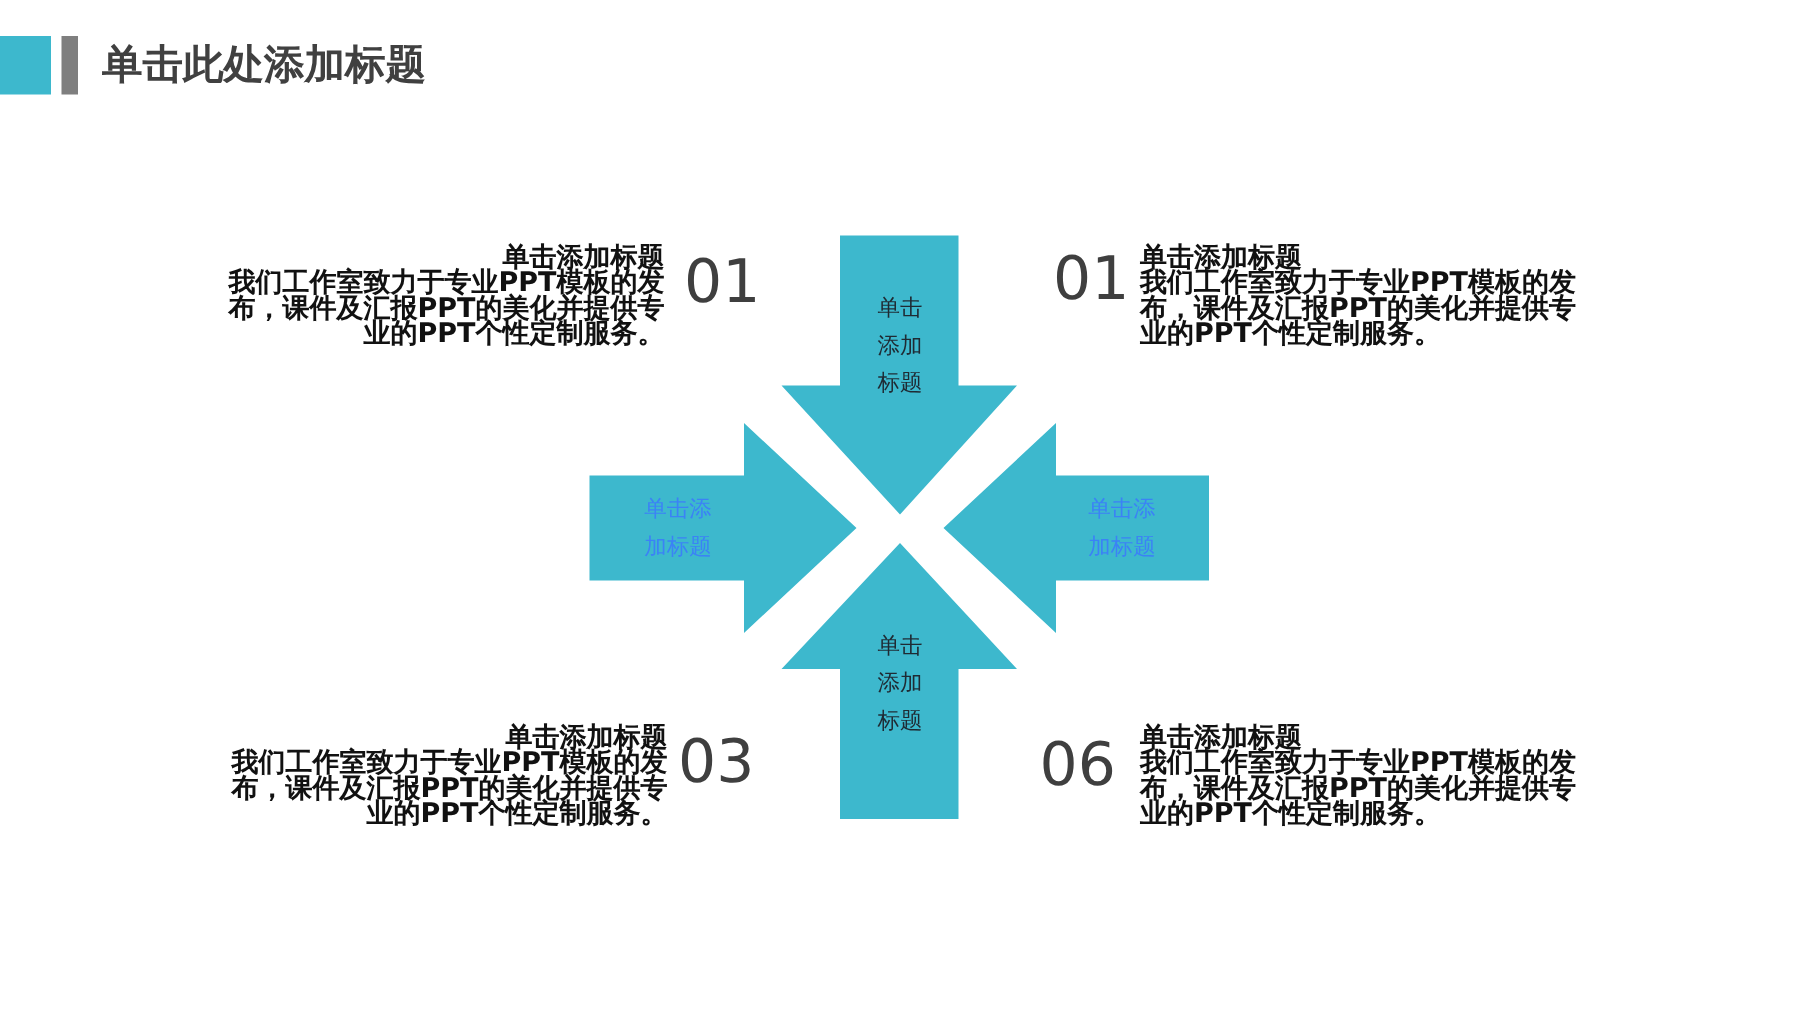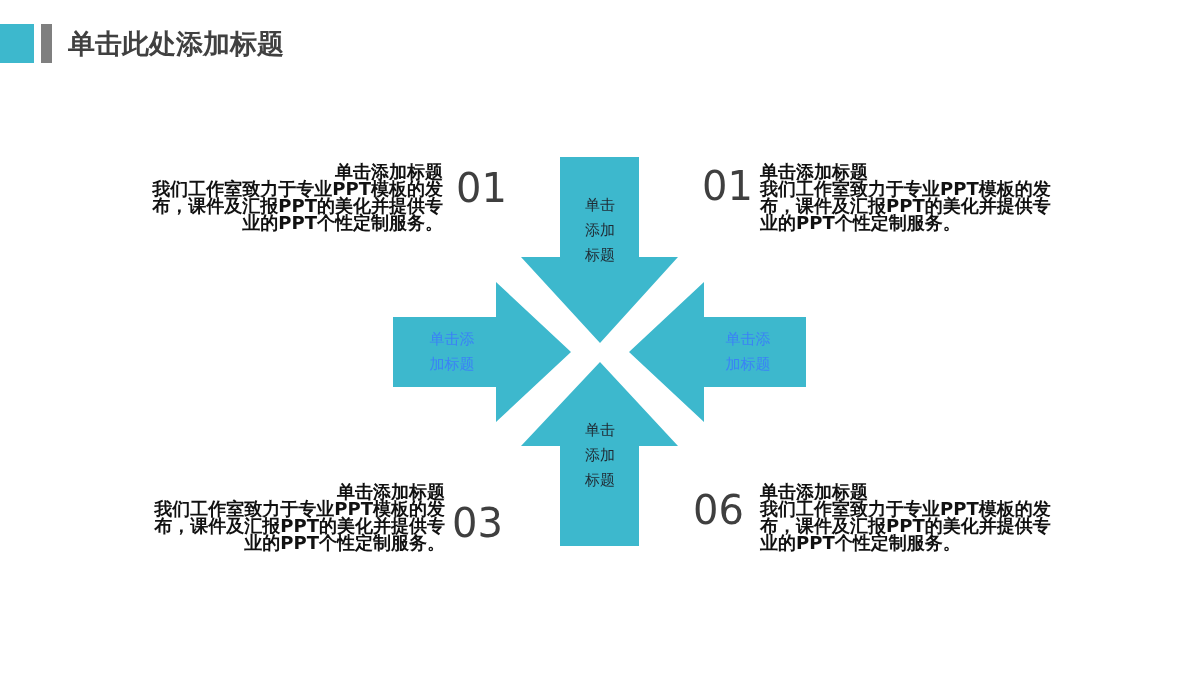--- a/index.html
+++ b/index.html
@@ -76,21 +76,21 @@
   <span class="line">布，课件及汇报PPT的美化并提供专</span>
   <span class="line">业的PPT个性定制服务。</span>
 </div>
 
 <div class="block right-align" style="right:755px; top:483px;">
   <span class="title">单击添加标题</span>
   <span class="line">我们工作室致力于专业PPT模板的发</span>
   <span class="line">布，课件及汇报PPT的美化并提供专</span>
   <span class="line">业的PPT个性定制服务。</span>
 </div>
-<div class="num" style="left:452px; top:488px;margin-top:15px;">03</div>
+<div class="num" style="left:452px; top:488px;">03</div>
 
 <div class="num" style="left:693px; top:490px;">06</div>
 <div class="block left-align" style="left:760px; top:483px;">
   <span class="title">单击添加标题</span>
   <span class="line">我们工作室致力于专业PPT模板的发</span>
   <span class="line">布，课件及汇报PPT的美化并提供专</span>
   <span class="line">业的PPT个性定制服务。</span>
 </div>
 
 </body></html>

